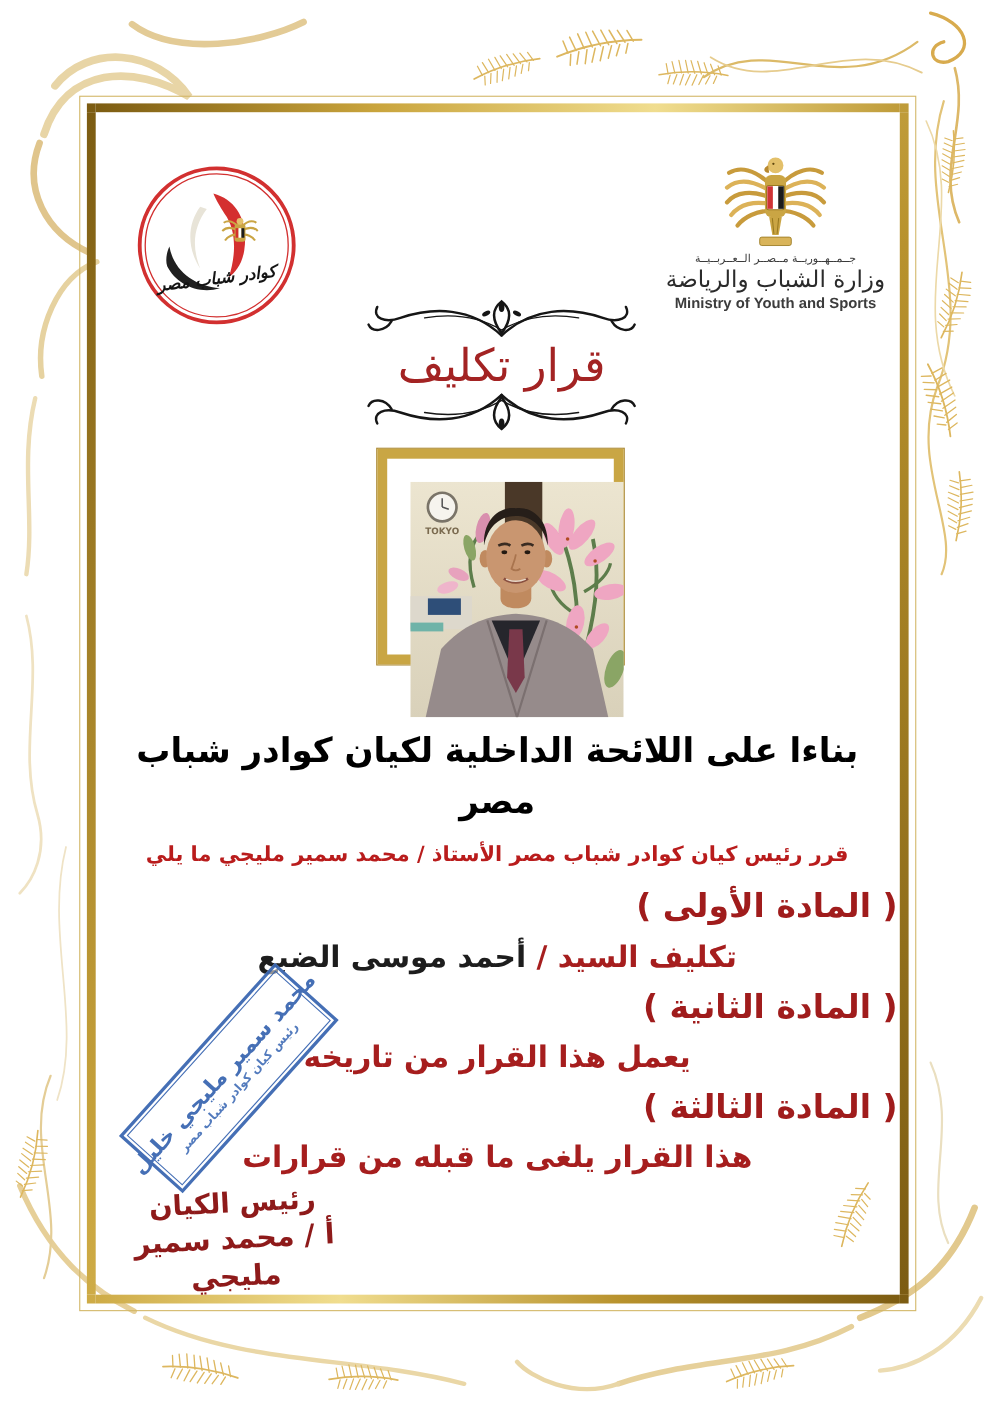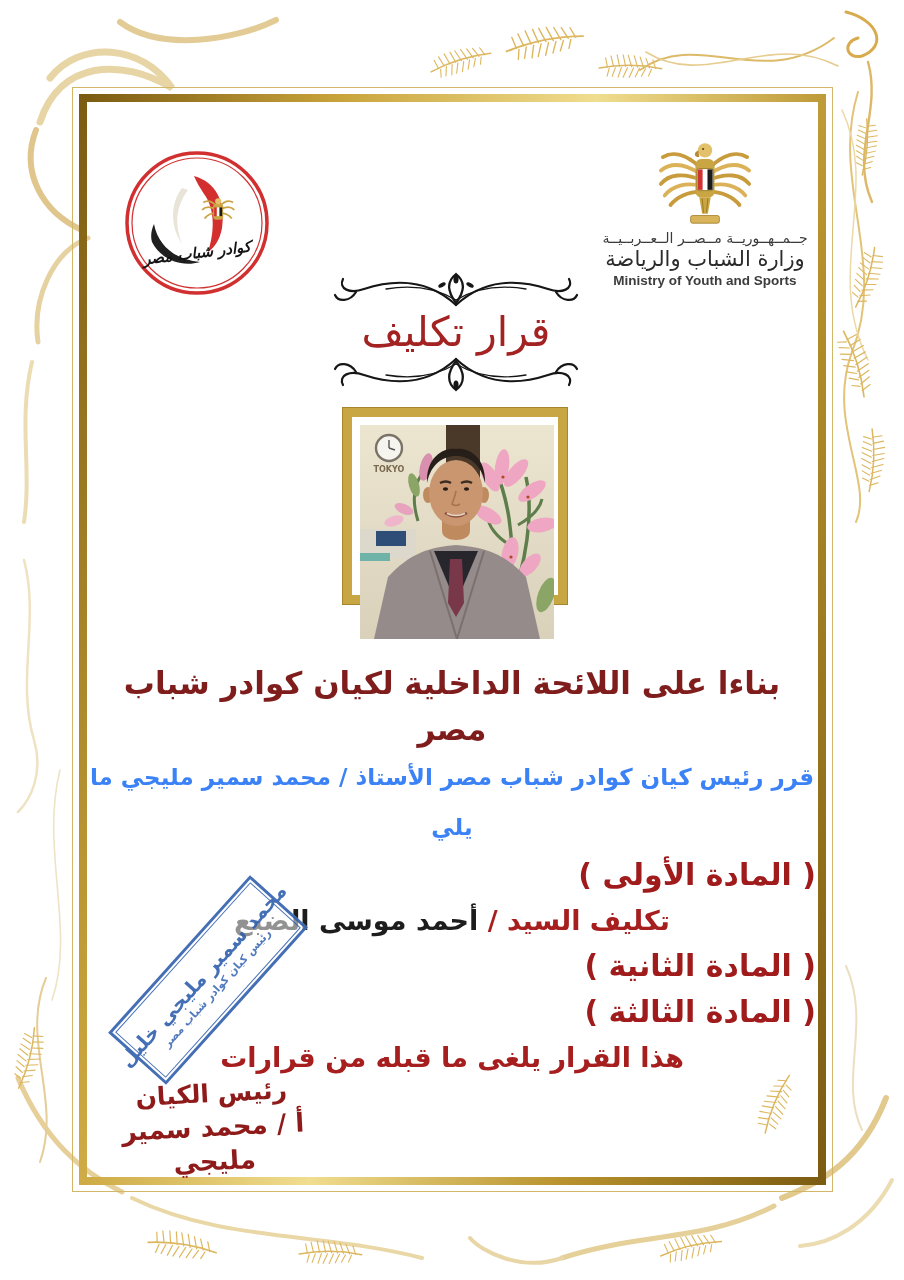--- a/index.html
+++ b/index.html
@@ -12,37 +12,37 @@
   .frame-outer{position:absolute;left:72px;top:87px;width:759px;height:1103px;
                border:1.5px solid #d3b768;z-index:1;}
   .frame-inner{position:absolute;left:6px;top:6px;right:6px;bottom:6px;
                border:8px solid;
                border-image:linear-gradient(105deg,#7c5c12 0%,#c9a43c 25%,#f0dd8f 50%,#b8922d 75%,#7c5c12 100%) 1;}
 
   
   .org-logo{position:absolute;left:124px;top:150px;width:146px;height:146px;z-index:2;}
   .ministry{position:absolute;left:598px;top:136px;width:214px;z-index:2;
             display:flex;flex-direction:column;align-items:center;}
-  .ministry .ar-small{font-size:14px;color:#3a3a3a;margin-top:2px;direction:rtl;white-space:nowrap;}
+  .ministry .ar-small{font-size:10px;color:#3a3a3a;margin-top:2px;direction:rtl;white-space:nowrap;}
   .ministry .ar-big{font-size:21px;font-weight:normal;color:#2b2b2b;margin-top:1px;direction:rtl;white-space:nowrap;}
   .ministry .en{font-family:Liberation Sans, sans-serif;font-weight:bold;font-size:13.5px;color:#3c3c3c;margin-top:2px;white-space:nowrap;}
 
   
   .title-box{position:absolute;left:330px;top:271px;width:252px;z-index:2;text-align:center;}
   .title-text{font-size:41px;font-weight:normal;color:#a32323;direction:rtl;line-height:46px;margin:-2px 0;}
 
   
   .photo{position:absolute;left:343px;top:408px;width:224px;height:196px;z-index:2;
-         border:9px solid #c9a644;box-shadow:0 0 0 1px #a8862e;background:#ffffff;box-sizing:border-box;padding:8px;}
+         border:9px solid #c9a644;box-shadow:0 0 0 1px #a8862e;background:#ffffff;box-sizing:border-box;padding:21px;}
 
   
   .textblock{position:absolute;left:88px;top:660px;width:728px;z-index:2;
              text-align:center;direction:rtl;font-weight:bold;}
-  .l1{font-size:31px;line-height:46px;color:#7f1d1d;}
-  .l2{font-size:23px;line-height:50px;color:#3b82f6;}
+  .l1{font-size:31px;line-height:46px;color:#000000;}
+  .l2{font-size:19px;line-height:50px;color:#b91c1c;}
   .h {font-size:30px;line-height:46px;color:#a01c1c;text-align:right;}
   .b {font-size:27px;line-height:45px;color:#a61e1e;}
   .black{color:#1d1d1d;}
 
   
   .stamp{position:absolute;left:102px;top:941px;width:212px;height:78px;z-index:3;
          transform:rotate(-48deg);opacity:.95;}
   .stamp-border{width:100%;height:100%;box-sizing:border-box;border:3px solid #3c68b2;padding:2px;background:rgba(255,255,255,.55);}
   .stamp-inner{width:100%;height:100%;box-sizing:border-box;border:1px solid #3c68b2;
                display:flex;flex-direction:column;align-items:center;justify-content:center;direction:rtl;}
@@ -256,20 +256,21 @@
       </g>
     </svg>
   </div>
 
   <div class="textblock">
     <div class="l1">بناءا على اللائحة الداخلية لكيان كوادر شباب مصر</div>
     <div class="l2">قرر رئيس كيان كوادر شباب مصر الأستاذ / محمد سمير مليجي ما يلي</div>
     <div class="h">( المادة الأولى )</div>
     <div class="b"><span>تكليف السيد / </span><span class="black">أحمد موسى الضبع</span></div>
     <div class="h">( المادة الثانية )</div>
+    <div class="b">يعمل هذا القرار من تاريخه</div>
     <div class="h">( المادة الثالثة )</div>
     <div class="b">هذا القرار يلغى ما قبله من قرارات</div>
   </div>
 
   <div class="stamp">
     <div class="stamp-border">
       <div class="stamp-inner">
         <div class="stamp-l1">محمد سمير مليجي خليل</div>
         <div class="stamp-l2">رئيس كيان كوادر شباب مصر</div>
       </div>

